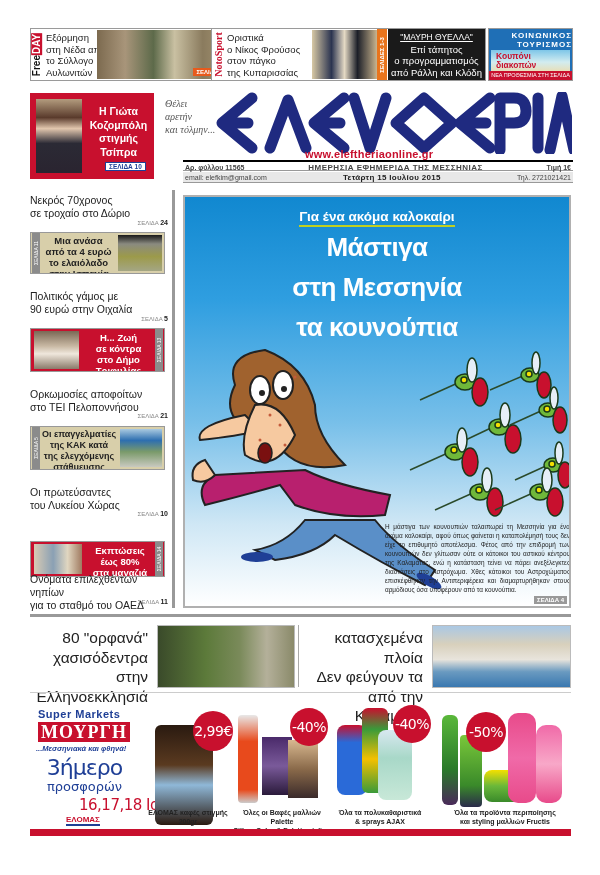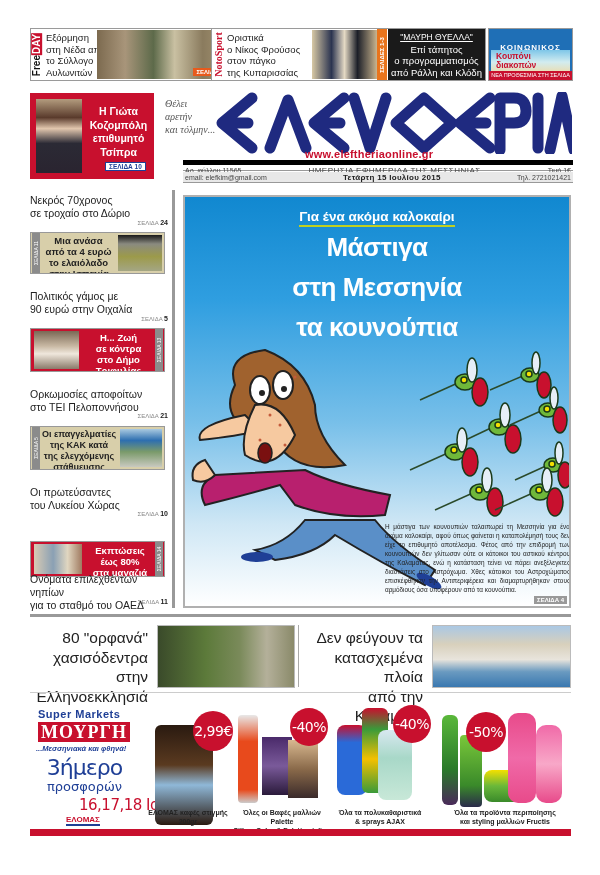--- a/index.html
+++ b/index.html
@@ -20,35 +20,35 @@
   .t-photo { position: absolute; top: 1px; bottom: 1px; }
   .gorge { left: 66px; right: 1px; background: linear-gradient(90deg,#7c6a4f 0%,#a8957a 20%,#5d6a4a 40%,#c9c0a2 55%,#8a7b5e 75%,#b2a07a 100%); }
   .page-tag-orange { position: absolute; right: 3px; bottom: 3px; background: #e85a1c; color: #fff; font-size: 6px; font-weight: bold; padding: 1px 3px; }
   .t2 .t-text { left: 15px; width: 85px; }
   .players { left: 100px; width: 65px; background: linear-gradient(90deg,#d8c9a5 0%,#2b3450 30%,#e4d9c4 50%,#1c1f28 70%,#c9b48e 100%); }
   .t2-vtag { position: absolute; left: 165px; top: 0; bottom: 0; width: 10px; background: #e8741c; display: flex; align-items: center; justify-content: center; }
   .t2-vtag span { transform: rotate(-90deg); font-size: 6px; color: #fff; white-space: nowrap; font-weight: bold; }
   .black-box { position: absolute; left: 176px; top: 0; right: 0; bottom: 0; background: #1a1a1a; color: #fff; text-align: center; padding-top: 3px; font-size: 9.5px; line-height: 11.5px; }
   .black-box .q { text-decoration: underline; font-size: 8.5px; }
   .t3 { background: #1f6fb6; }
-  .t3 .title { color: #fff; font-weight: bold; font-size: 8px; text-align: center; line-height: 9px; letter-spacing: 1px; padding-top: 14px; }
+  .t3 .title { color: #fff; font-weight: bold; font-size: 8px; text-align: right; line-height: 9px; letter-spacing: 1px; padding-top: 2px; }
   .t3 .beach { position: absolute; left: 2px; right: 2px; top: 21px; height: 22px; background: linear-gradient(180deg,#7ec6e8 0%,#d2ecf0 55%,#e9ddb3 100%); }
   .t3 .coupon { position: absolute; left: 5px; top: 2px; color: #c8102e; font-weight: bold; font-size: 8.5px; line-height: 9px; }
   .t3 .foot { position: absolute; left: 0; right: 0; bottom: 0; height: 9px; background: #c8102e; color: #fff; font-size: 5.5px; text-align: center; line-height: 9px; }
 
   
   .kozombox { position: absolute; left: 30px; top: 93px; width: 124px; height: 86px; background: #c8102e; }
   .kozombox .photo { position: absolute; left: 6px; top: 6px; width: 46px; height: 74px; background: linear-gradient(180deg,#b39c7e 0%,#5a3b2c 25%,#e2c7ae 40%,#2b2a35 60%,#2a2430 100%); }
   .kozombox .txt { position: absolute; left: 55px; right: 2px; top: 12px; color: #fff; font-weight: bold; text-align: center; font-size: 10.5px; line-height: 13.5px; }
   .kozombox .page { position: absolute; left: 75px; bottom: 8px; background: #fff; color: #1f3f96; border: 1px solid #1f3f96; font-size: 6.5px; font-weight: bold; padding: 0 3px; }
   .slogan { position: absolute; left: 165px; top: 97px; font-family: "Liberation Serif", serif; font-style: italic; font-size: 10px; color: #555; line-height: 13px; }
   .logo { position: absolute; left: 212px; top: 92px; width: 360px; height: 62px; }
   .site { position: absolute; left: 305px; top: 148px; font-weight: bold; font-size: 11px; color: #c8102e; letter-spacing: 0.2px; }
   .infobar { position: absolute; left: 183px; width: 390px; height: 11px; font-size: 7px; line-height: 11px; display: flex; justify-content: space-between; padding: 0 2px; color: #444; }
-  .ib1 { top: 160px; border-top: 5px solid #000000; border-bottom: 1px solid #999; }
+  .ib1 { top: 160px; border-top: 2px solid #000000; border-bottom: 1px solid #999; font-weight: bold; }
   .ib1 .center { font-size: 8px; letter-spacing: 0.5px; }
   .ib2 { top: 172px; background: #e8e8e8; border-bottom: 1px solid #999; }
   .ib2 .center { font-weight: bold; font-size: 8px; color: #222; letter-spacing: 0.3px; }
 
   
   .sidebar { position: absolute; left: 30px; top: 190px; width: 138px; }
   .vline { position: absolute; left: 172px; top: 190px; width: 3px; height: 418px; background: #999; }
   .s-head { position: absolute; left: 0; font-size: 10.5px; line-height: 13px; color: #222; }
   .s-page { position: absolute; right: 0; font-size: 6px; color: #888; }
   .s-page b { color: #222; font-size: 7px; }
@@ -143,21 +143,21 @@
     </div>
   </div>
   <div class="foot">ΝΕΑ ΠΡΟΘΕΣΜΙΑ ΣΤΗ ΣΕΛΙΔΑ 12</div>
 </div>
 
 <div class="kozombox">
   <div class="photo"></div>
   <div class="txt">
     <div>Η Γιώτα</div>
     <div>Κοζομπόλη</div>
-    <div>επιθυμητό</div>
+    <div>στιγμής</div>
     <div>Τσίπρα</div>
   </div>
   <div class="page">ΣΕΛΙΔΑ 10</div>
 </div>
 
 <div class="slogan">
   <div>Θέλει</div>
   <div style="padding-left:0">αρετήν</div>
   <div>και τόλμην...</div>
 </div>
@@ -373,22 +373,22 @@
 
 <div class="sec-top"></div>
 <div class="sec-head" style="left:30px;width:118px;top:628px">
   <div>80 "ορφανά"</div>
     <div>χασισόδεντρα στην</div>
     <div>Ελληνοεκκλησιά</div>
 </div>
 <div class="sec-img" style="left:157px;width:138px;background:linear-gradient(90deg,#3a4a2a 0%,#5c7a3a 35%,#7a8a5a 60%,#b4b09a 80%,#8a8a6a 100%)"></div>
 <div class="sec-divider"></div>
 <div class="sec-head" style="left:305px;width:118px;top:628px">
-  <div>Δεν φεύγουν τα</div>
-    <div>κατασχεμένα πλοία</div>
+  <div>κατασχεμένα πλοία</div>
+    <div>Δεν φεύγουν τα</div>
     <div>από την Καλαμάτα</div>
 </div>
 <div class="sec-img" style="left:432px;width:139px;background:linear-gradient(180deg,#aac8e4 0%,#d8d0bc 30%,#e8e4dc 55%,#6a9ac0 75%,#3a78b0 100%)"></div>
 <div class="sec-bot"></div>
 
 <div class="ad"></div>
 <div class="brand-sm">Super Markets</div>
 <div class="brand-lg">ΜΟΥΡΓΗ</div>
 <div class="brand-tag">...Μεσσηνιακά και φθηνά!</div>
 <div class="ad-big">

